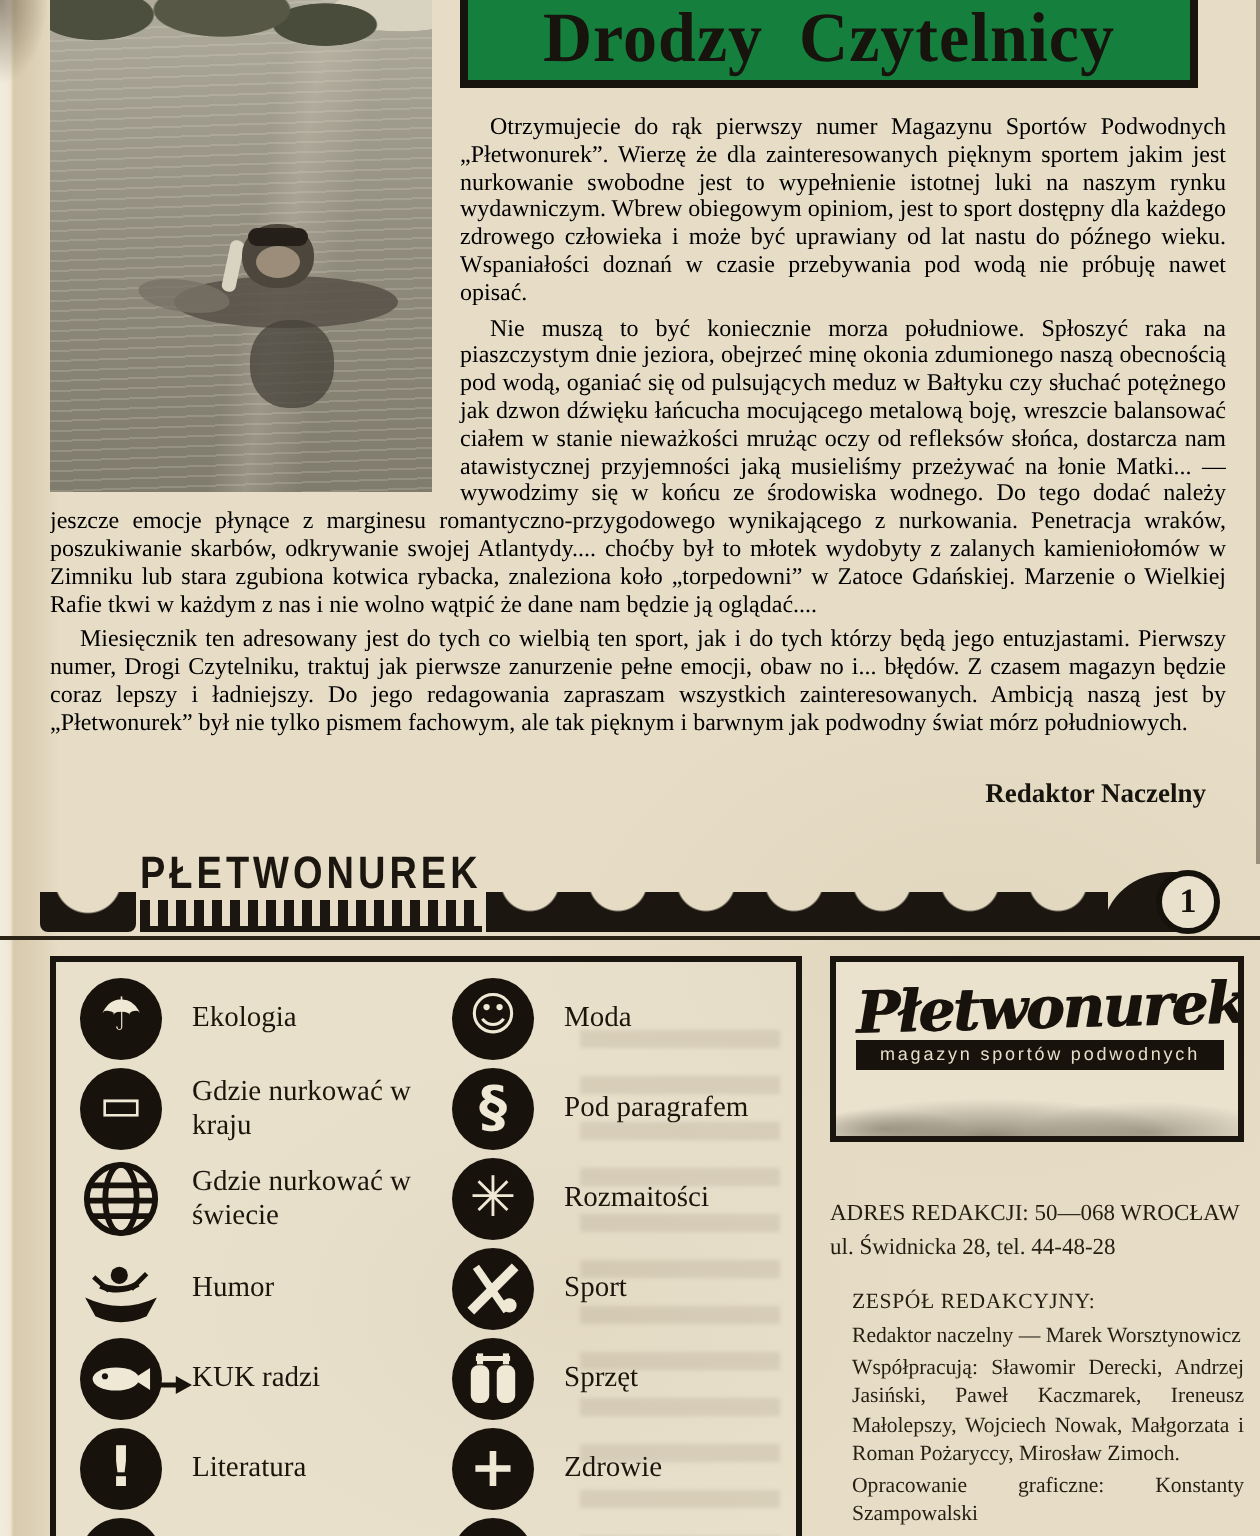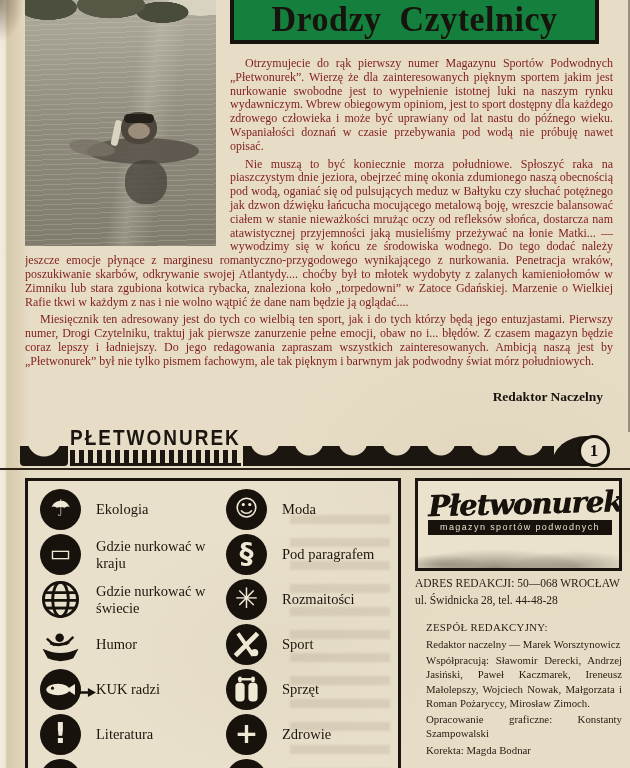--- a/index.html
+++ b/index.html
@@ -44,21 +44,21 @@
     display:flex;align-items:center;justify-content:center;
     margin-bottom:13px;
   }
   .title-box h1{
     margin:0;font-family:"Liberation Serif",serif;font-weight:bold;
     font-size:34px;letter-spacing:.5px;word-spacing:9px;color:#17130d;
     transform:scaleY(1.04);
   }
   .article p{
     margin:0 0 4px 0;font-size:12px;line-height:1.15;text-align:justify;text-indent:15px;
-    color:#7f1d1d;
+    color:#000000;
   }
   .signature{text-align:right;font-weight:bold;font-size:13.5px;margin:20px 10px 0 0;color:#17130d;}
 
   
   .banner{position:absolute;left:20px;top:426px;width:590px;height:40px;display:flex;align-items:flex-end;}
   .wave-start{
     width:48px;height:20px;flex:none;border-radius:0 0 4px 4px;
     background:radial-gradient(circle 17px at 24px -6px, rgba(0,0,0,0) 16px, #1b1610 17px);
   }
   .mast-block{flex:none;margin:0 2px;}
@@ -129,21 +129,21 @@
     width:176px;margin-top:1px;background:#17120c;color:#e6decb;text-align:center;
     font-family:"Liberation Sans",sans-serif;font-size:9px;letter-spacing:1.4px;padding:2px 4px 3px;
   }
   .logo-smudge{
     position:absolute;left:0;right:0;bottom:0;height:36px;
     background:
       radial-gradient(ellipse 130px 26px at 38% 100%, rgba(62,56,45,.50), rgba(62,56,45,0) 72%),
       radial-gradient(ellipse 90px 22px at 78% 95%, rgba(62,56,45,.38), rgba(62,56,45,0) 70%),
       radial-gradient(ellipse 60px 14px at 12% 90%, rgba(62,56,45,.30), rgba(62,56,45,0) 70%);
   }
-  .addr{margin-top:4px;font-size:11.5px;line-height:1.5;}
+  .addr{margin-top:28px;font-size:11.5px;line-height:1.5;}
   .addr p,.team p,.publisher p{margin:0;}
   .team{margin-top:10px;font-size:10.8px;line-height:1.32;}
   .team .hd{margin-bottom:3px;letter-spacing:.3px;}
   .team p{margin-bottom:2px;text-align:justify;margin-left:11px;}
 
   svg{display:block;}
 </style>
 </head>
 <body>
 

